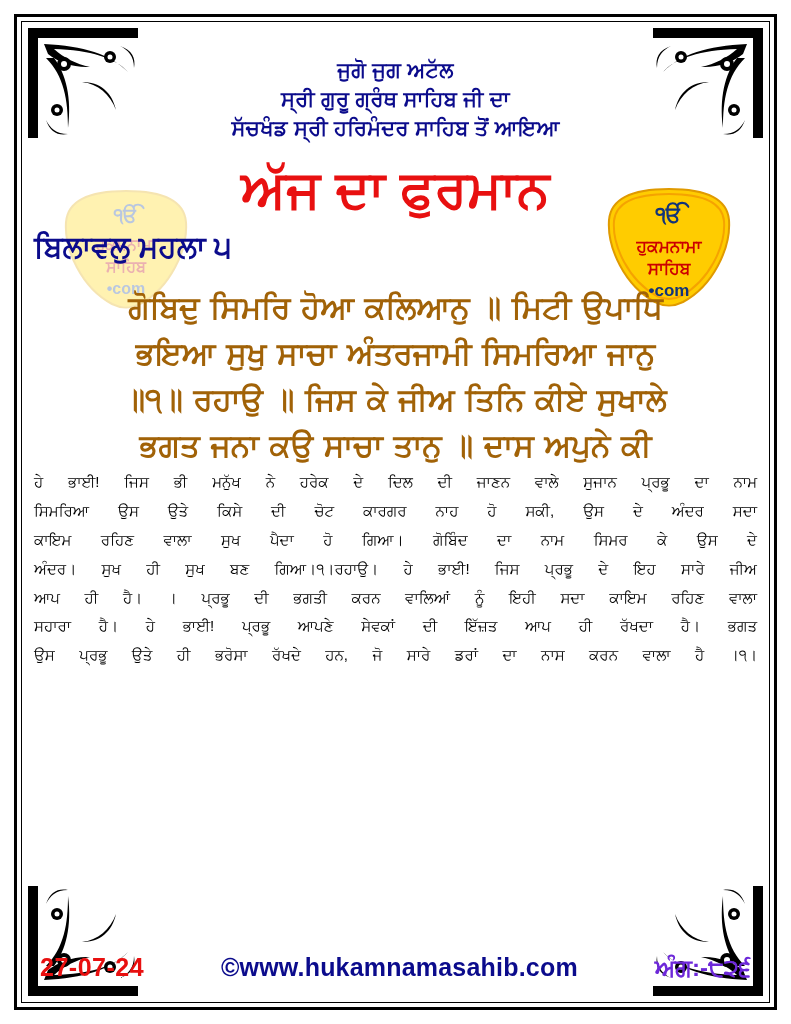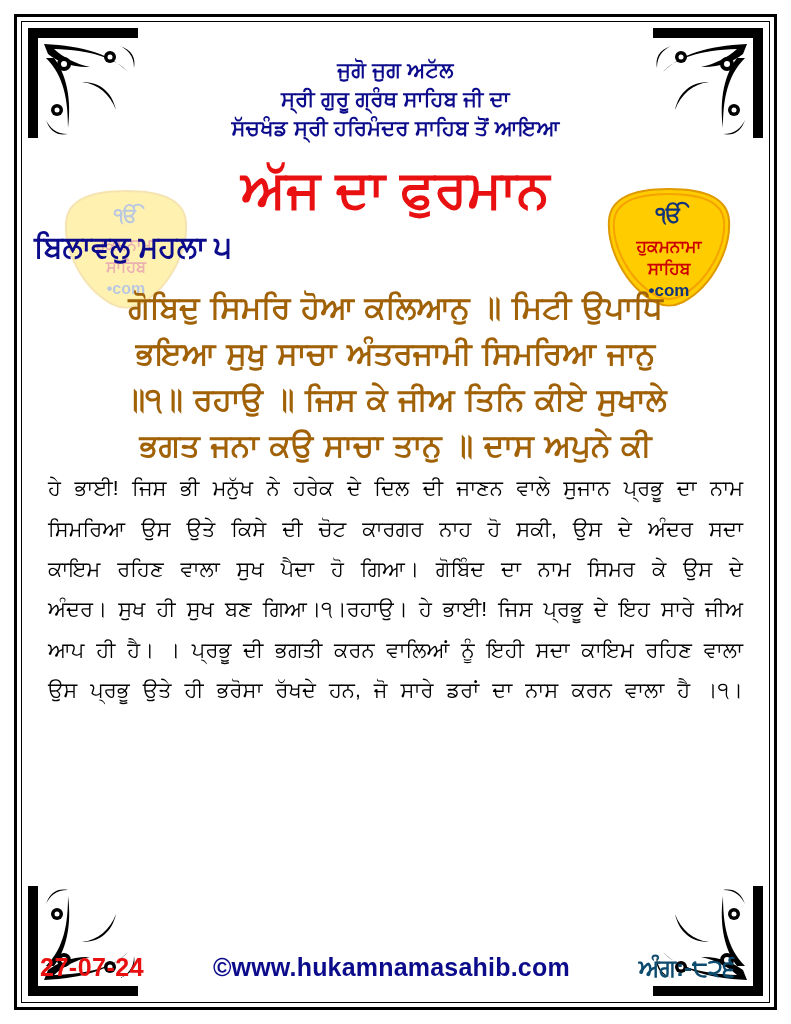--- a/index.html
+++ b/index.html
@@ -110,51 +110,51 @@
 
   .viakhia-label {
     text-align: center;
     color: #000000;
     font-size: 19px;
     margin-top: 16px;
     margin-bottom: 6px;
   }
 
   .viakhia {
-    margin: 0 14px;
+    margin: 0 0;
     color: #000000;
-    font-size: 21px;
+    font-size: 15px;
     line-height: 1.92;
     text-align: justify;
     text-align-last: justify;
   }
   .viakhia .ln { display: block; }
 
   .footer {
     position: absolute;
     left: 6px;
-    right: 22px;
+    right: 6px;
     bottom: 8px;
     display: flex;
     align-items: center;
     justify-content: space-between;
     font-weight: bold;
   }
   .footer .date {
     color: #e81010;
     font-size: 25px;
     letter-spacing: .5px;
   }
   .footer .site {
     color: #0b0b8c;
     font-size: 25px;
     letter-spacing: .2px;
   }
   .footer .ang {
-    color: #0c4a6e;
+    color: #6d28d9;
     font-size: 24px;
   }
 </style>
 </head>
 <body>
 
 <div class="page">
 
   <div class="outer-frame"></div>
   <div class="inner-frame"></div>
@@ -264,20 +264,21 @@
       <span class="ln">ਭਗਤ ਜਨਾ ਕਉ ਸਾਚਾ ਤਾਨੁ ॥ ਦਾਸ ਅਪੁਨੇ ਕੀ</span>
     </div>
 
 
     <div class="viakhia">
       <span class="ln">ਹੇ ਭਾਈ! ਜਿਸ ਭੀ ਮਨੁੱਖ ਨੇ ਹਰੇਕ ਦੇ ਦਿਲ ਦੀ ਜਾਣਨ ਵਾਲੇ ਸੁਜਾਨ ਪ੍ਰਭੂ ਦਾ ਨਾਮ</span>
       <span class="ln">ਸਿਮਰਿਆ ਉਸ  ਉਤੇ ਕਿਸੇ  ਦੀ ਚੋਟ ਕਾਰਗਰ ਨਾਹ ਹੋ ਸਕੀ, ਉਸ ਦੇ ਅੰਦਰ ਸਦਾ</span>
       <span class="ln">ਕਾਇਮ ਰਹਿਣ  ਵਾਲਾ  ਸੁਖ ਪੈਦਾ  ਹੋ ਗਿਆ। ਗੋਬਿੰਦ ਦਾ ਨਾਮ ਸਿਮਰ ਕੇ ਉਸ ਦੇ</span>
       <span class="ln">ਅੰਦਰ। ਸੁਖ ਹੀ ਸੁਖ ਬਣ ਗਿਆ।੧।ਰਹਾਉ। ਹੇ ਭਾਈ! ਜਿਸ ਪ੍ਰਭੂ ਦੇ ਇਹ ਸਾਰੇ ਜੀਅ</span>
       <span class="ln">ਆਪ ਹੀ ਹੈ। । ਪ੍ਰਭੂ ਦੀ ਭਗਤੀ ਕਰਨ ਵਾਲਿਆਂ ਨੂੰ ਇਹੀ ਸਦਾ ਕਾਇਮ ਰਹਿਣ ਵਾਲਾ</span>
+      <span class="ln">ਸਹਾਰਾ ਹੈ। ਹੇ ਭਾਈ!  ਪ੍ਰਭੂ ਆਪਣੇ  ਸੇਵਕਾਂ ਦੀ ਇੱਜ਼ਤ ਆਪ ਹੀ ਰੱਖਦਾ ਹੈ। ਭਗਤ</span>
       <span class="ln">ਉਸ ਪ੍ਰਭੂ ਉਤੇ ਹੀ ਭਰੋਸਾ ਰੱਖਦੇ ਹਨ, ਜੋ ਸਾਰੇ ਡਰਾਂ ਦਾ ਨਾਸ ਕਰਨ ਵਾਲਾ ਹੈ ।੧।</span>
     </div>
 
     <div class="footer">
       <span class="date">27-07-24</span>
       <span class="site">©www.hukamnamasahib.com</span>
       <span class="ang">ਅੰਗ:-੮੨੬</span>
     </div>
 
   </div>

